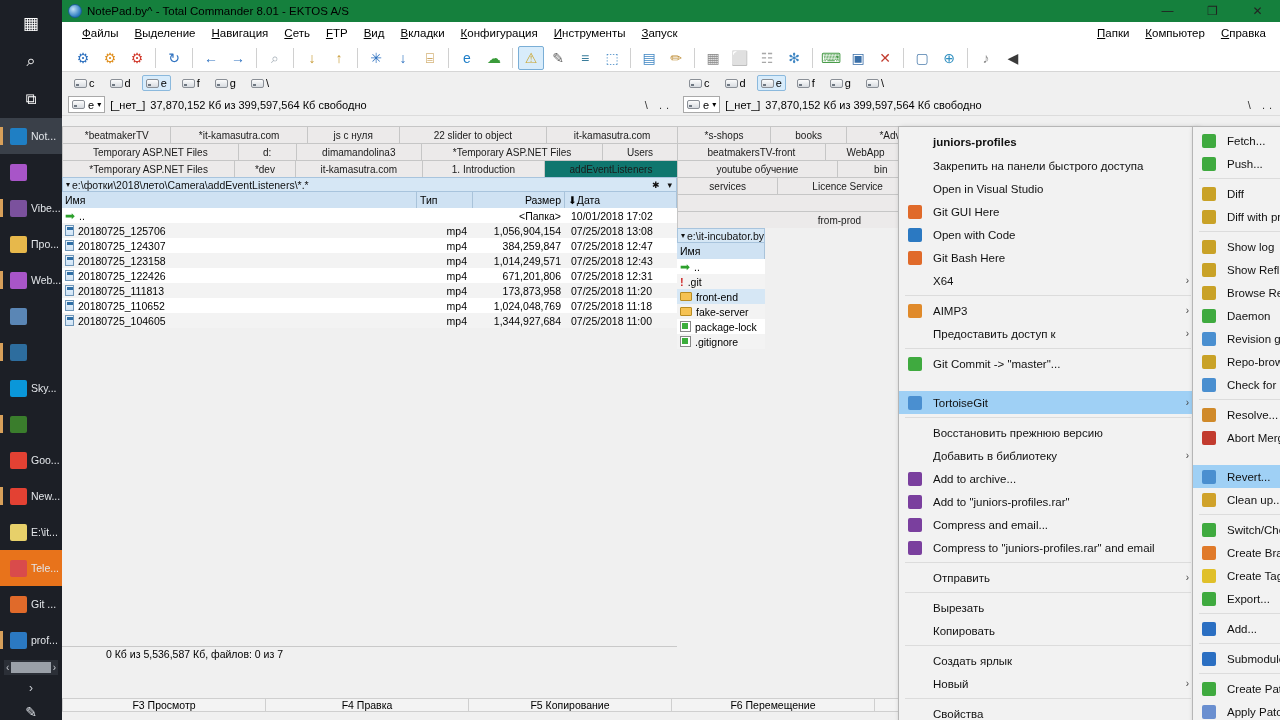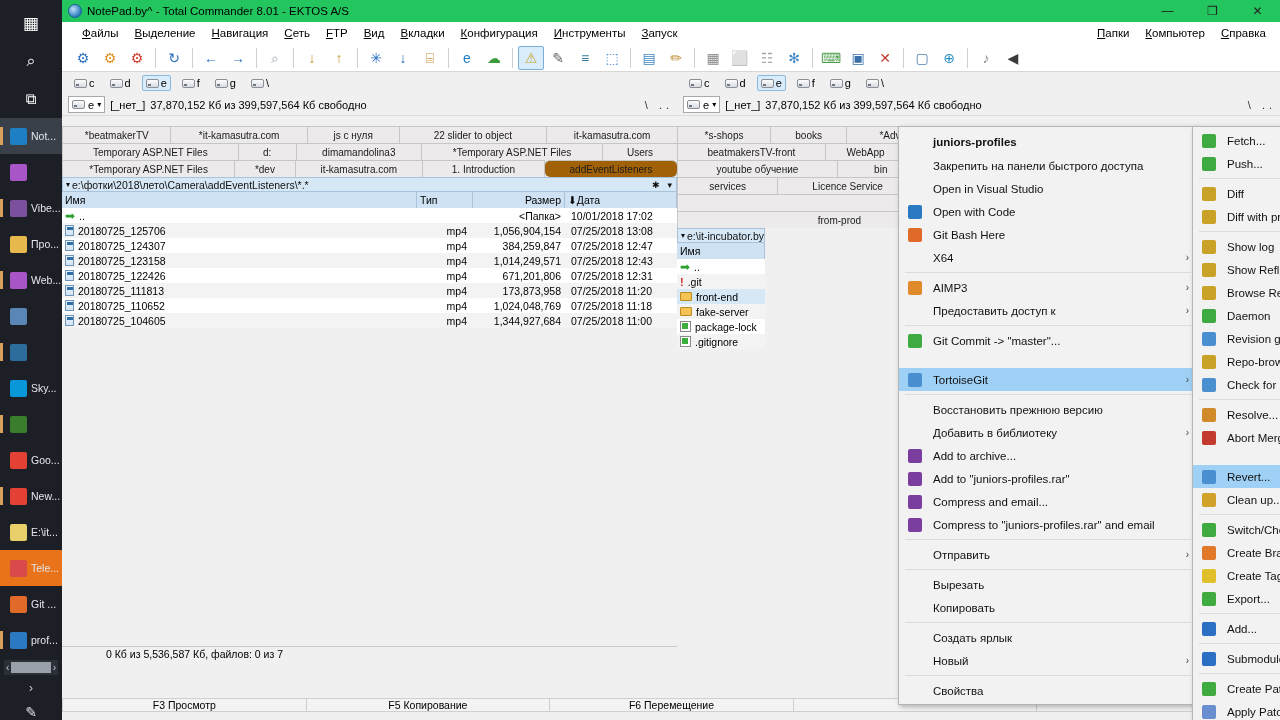--- a/index.html
+++ b/index.html
@@ -45,21 +45,21 @@
   .tb-scroll .thumb { flex:1; height:11px; background:#9aa0a8; margin:0 2px; }
   .tb-chev { text-align:center; color:#c8ccd2; font-size:12px; padding:4px 0; }
   .tb-pen { text-align:center; font-size:14px; padding:5px 0; color:#dfe3e8;}
 
   
   #win {
     position:absolute; left:62px; top:0; width:1218px; height:720px;
     background:#f0f0f0;
   }
   #titlebar {
-    height:22px; background:#22c55e; display:flex; align-items:center;
+    height:22px; background:#15803d; display:flex; align-items:center;
     padding-left:6px; font-size:11.5px; position:relative;
   }
   #titlebar .tb-appicon{
     width:14px;height:14px;border-radius:7px;
     background:radial-gradient(circle at 35% 35%,#bfe0f5,#2b7cc0 70%);
     border:1px solid #1c5f94; margin-right:5px; flex:none;
   }
   .wbtns { position:absolute; right:0; top:0; height:22px; display:flex; }
   .wbtn {
     width:45px; height:22px; display:flex; align-items:center; justify-content:center;
@@ -119,21 +119,21 @@
   .panel.right { width:603px; }
 
   .tabrows { background:#f0f0f0; }
   .tabrow { display:flex; height:17px; }
   .tab {
     border:1px solid #c6c6c6; border-bottom:none; background:#eceaea;
     display:flex; align-items:center; justify-content:center;
     font-size:10px; padding:0 6px; white-space:nowrap; overflow:hidden;
     color:#1a1a1a; height:17px; margin-right:-1px;
   }
-  .tab.active { background:#a16207; font-weight:normal;border-radius:6px; }
+  .tab.active { background:#0f766e; font-weight:normal; }
 
   .pathbar {
     height:15px; background:#d6e7f5; border:1px solid #a8c4dd;
     display:flex; align-items:center; font-size:10.5px; padding-left:3px;
     position:relative; color:#111;
   }
   .pathbar .caret { font-size:8px; margin-right:2px; }
   .pathbar .rt { position:absolute; right:4px; display:flex; gap:8px; font-size:9px;}
 
   .colhdr { display:flex; height:16px; background:#cfe2f3; font-size:10.5px; }
@@ -735,37 +735,44 @@
             </span>
           </div>
         </div>
       <div class="panelstatus" style="position:absolute; bottom:0; right:0; width:145px;">0 Кб из 2 Кб, файл</div>
     </div>
   </div>
 
 
   <div id="fkeys">
       <div class="fkey">F3 Просмотр</div>
+      <div class="fkey">F4 Правка</div>
       <div class="fkey">F5 Копирование</div>
       <div class="fkey">F6 Перемещение</div>
       <div class="fkey"></div>
       <div class="fkey"></div>
     </div>
 
   <div class="ctxmenu" id="ctx-main" style="top: 126px;">
     <div class="cmi hdr">juniors-profiles</div>
     <div id="ctx-main-items">
         <div class="cmi">
           <span>Закрепить на панели быстрого доступа</span>
         </div>
         <div class="cmi">
           <span>Open in Visual Studio</span>
         </div>
         <div class="cmi">
           <span class="cico">
+            <span class="sqico" style="background:#e06a2a"></span>
+          </span>
+          <span>Git GUI Here</span>
+        </div>
+        <div class="cmi">
+          <span class="cico">
             <span class="sqico" style="background:#2b79c2"></span>
           </span>
           <span>Open with Code</span>
         </div>
         <div class="cmi">
           <span class="cico">
             <span class="sqico" style="background:#e06a2a"></span>
           </span>
           <span>Git Bash Here</span>
         </div>

